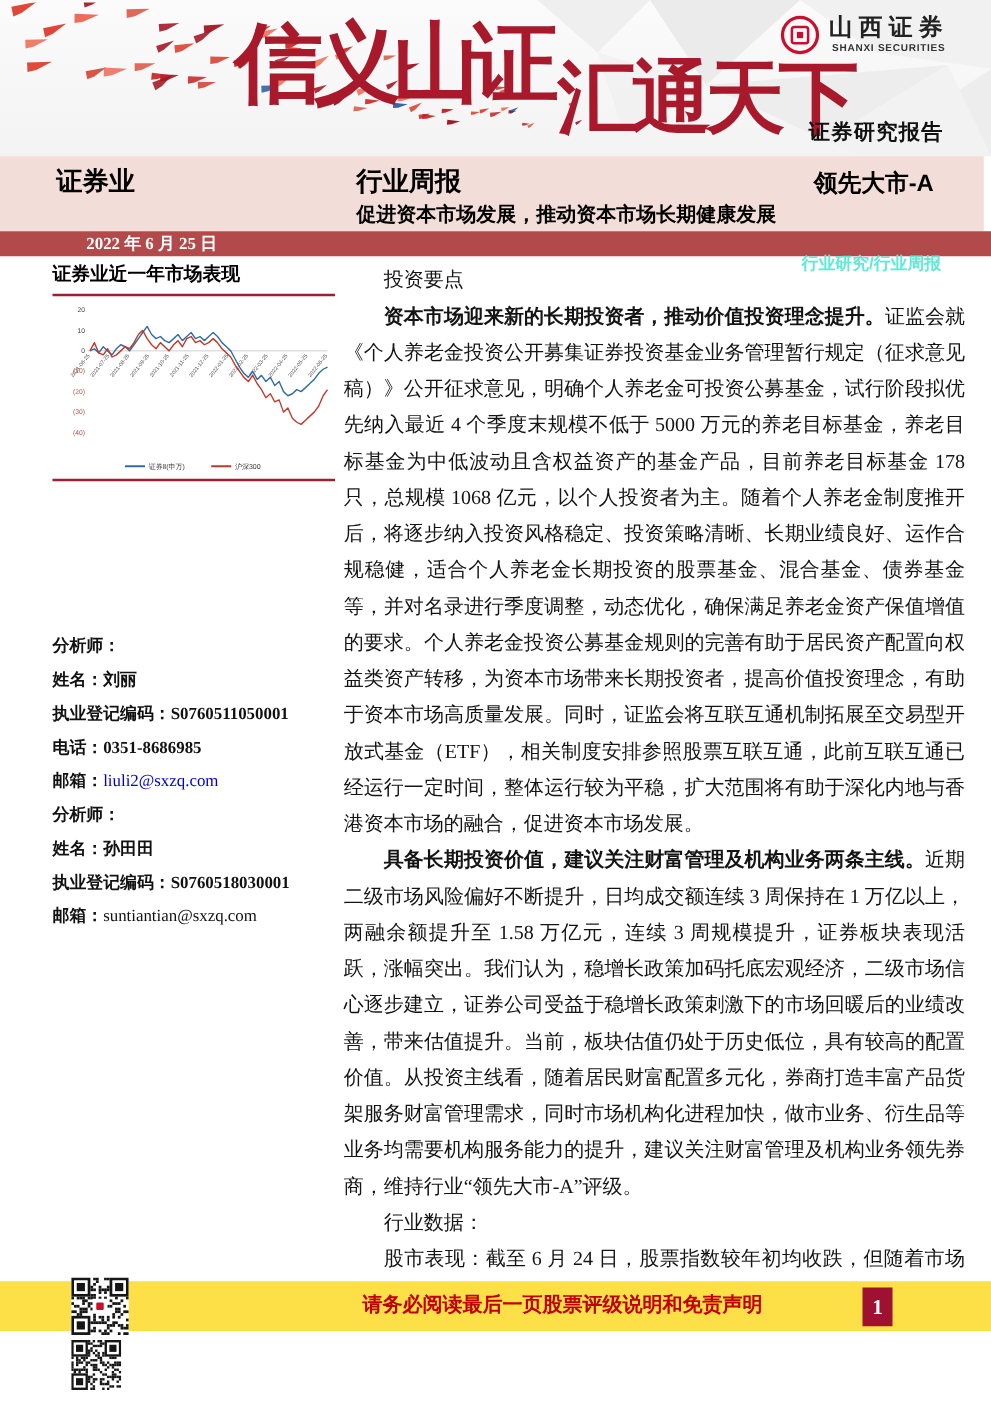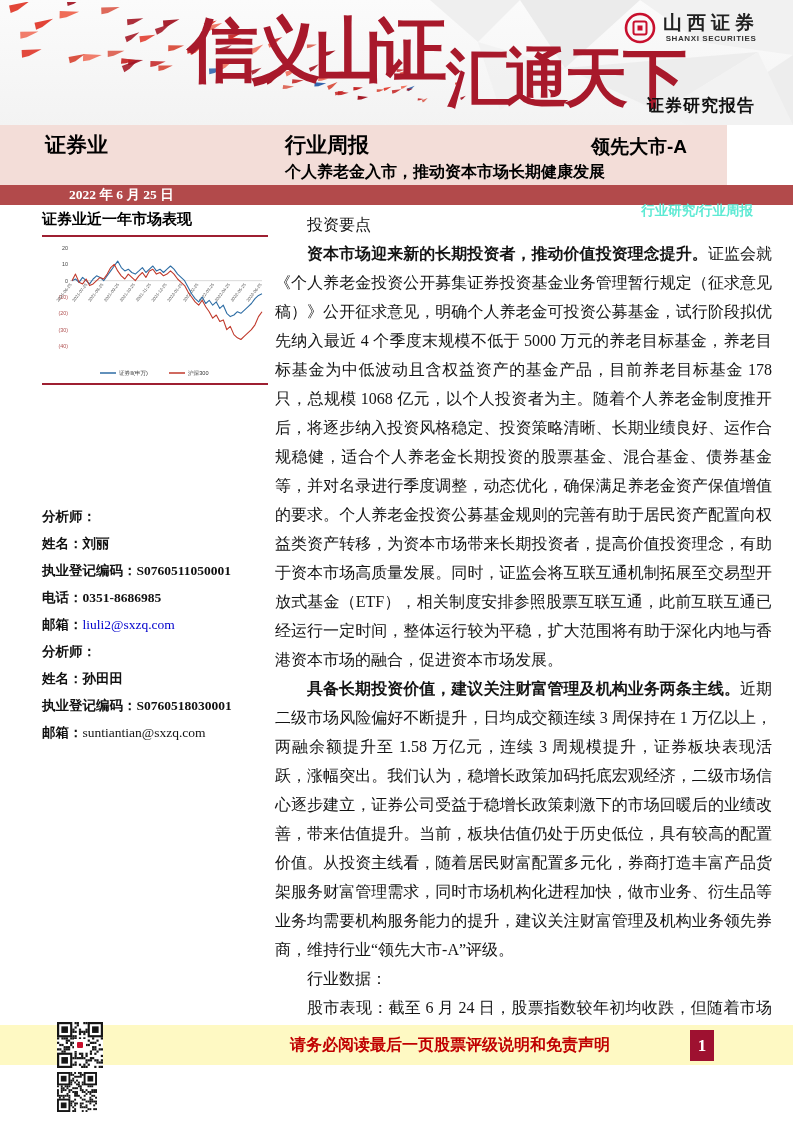--- a/index.html
+++ b/index.html
@@ -16,21 +16,21 @@
   #calligraphy .part2{font-size:64px;letter-spacing:-5px;position:relative;top:26px;left:6px;}
   #logo{position:absolute;right:34px;top:12px;display:flex;align-items:center;gap:7px;text-align:center;}
   #logo .logo-text-col{display:flex;flex-direction:column;line-height:1;}
   #logo .logo-cn{font-family:"Liberation Sans",sans-serif;font-weight:bold;font-size:19px;
                  letter-spacing:5px;color:#222;}
   #logo .logo-en{font-family:"Liberation Sans",sans-serif;font-weight:bold;font-size:8px;
                  letter-spacing:.6px;color:#333;margin-top:3px;}
   #report-type{position:absolute;right:38px;top:94px;font-family:"Liberation Sans",sans-serif;
                font-weight:bold;font-size:17px;color:#111;letter-spacing:1px;}
   
-  #band-pink{position:absolute;left:0;top:125px;width:727px;height:60px;background:#f3ddd8;}
+  #band-pink{position:absolute;left:0;top:125px;width:787px;height:60px;background:#f3ddd8;}
   #sector{position:absolute;left:45px;top:6px;font:bold 21px "Liberation Sans",sans-serif;color:#000;}
   #report-kind{position:absolute;left:285px;top:6px;font:bold 21px "Liberation Sans",sans-serif;color:#000;}
   #rating{position:absolute;right:40px;top:9px;font:bold 19px "Liberation Sans",sans-serif;color:#000;}
   #subtitle{position:absolute;left:285px;top:37px;font:bold 16px "Liberation Sans",sans-serif;color:#000;}
   
   #band-red{position:absolute;left:0;top:185px;width:793px;height:20px;background:#b24a4b;}
   #band-red .date{position:absolute;left:45px;top:0;font:bold 13.5px "Liberation Serif",serif;
                   color:#fff;line-height:20px;margin-left:24px;}
   #band-red .cat{position:absolute;right:40px;top:16px;font:bold 13.5px "Liberation Sans",sans-serif;
                  color:#5eead4;line-height:20px;}
@@ -50,21 +50,21 @@
   #right-col{position:absolute;left:275px;top:210px;width:497px;}
   .red-h{font:bold 16px/20px "Liberation Sans",sans-serif;color:#c00000;margin:0;}
   #right-col p{margin:0;text-indent:32px;font:16px/29px "Liberation Serif",serif;
                text-align:justify;color:#141414;}
   .lead{font-weight:bold;}
   #p1{margin-top:14px;}
   #p2{margin-top:22px;}
   #h2-industry{margin-top:22px;}
   #p3{margin-top:12px;}
   
-  #footer-band{position:absolute;left:0;top:1025px;width:793px;height:40px;background:#fef9c3;}
+  #footer-band{position:absolute;left:0;top:1025px;width:793px;height:40px;background:#fde047;}
   #footer-text{position:absolute;left:230px;width:440px;top:0;text-align:center;
                font:bold 16px/40px "Liberation Sans",sans-serif;color:#c00000;}
   #page-box{position:absolute;left:690px;top:1030px;width:24px;height:31px;background:#9e1130;
             color:#fff;text-align:center;font:bold 17px/31px "Liberation Serif",serif;}
   .qr{position:absolute;background:#fff;}
   #qr1{left:57px;top:1022px;width:46px;height:46px;}
   #qr2{left:57px;top:1072px;width:40px;height:40px;}
   .qr svg{display:block;width:100%;height:100%;fill:#161616;}
   #qr1-logo{position:absolute;left:17px;top:17px;width:12px;height:12px;background:#fff;
             display:flex;align-items:center;justify-content:center;}
@@ -169,21 +169,21 @@
         <span class="logo-en">SHANXI SECURITIES</span>
       </div>
     </div>
     <div id="report-type">证券研究报告</div>
   </div>
 
   <div id="band-pink">
     <span id="sector">证券业</span>
     <span id="report-kind">行业周报</span>
     <span id="rating">领先大市-A</span>
-    <span id="subtitle">个人养老金入市，推动资本市场长期健康发展</span>
+    <span id="subtitle">促进资本市场发展，推动资本市场长期健康发展</span>
   </div>
 
   <div id="band-red">
     <span class="date">2022 年 6 月 25 日</span>
     <span class="cat">行业研究/行业周报</span>
   </div>
 
   <div id="left-col">
     <p id="chart-title">证券业近一年市场表现</p>
     <hr class="red-rule">

